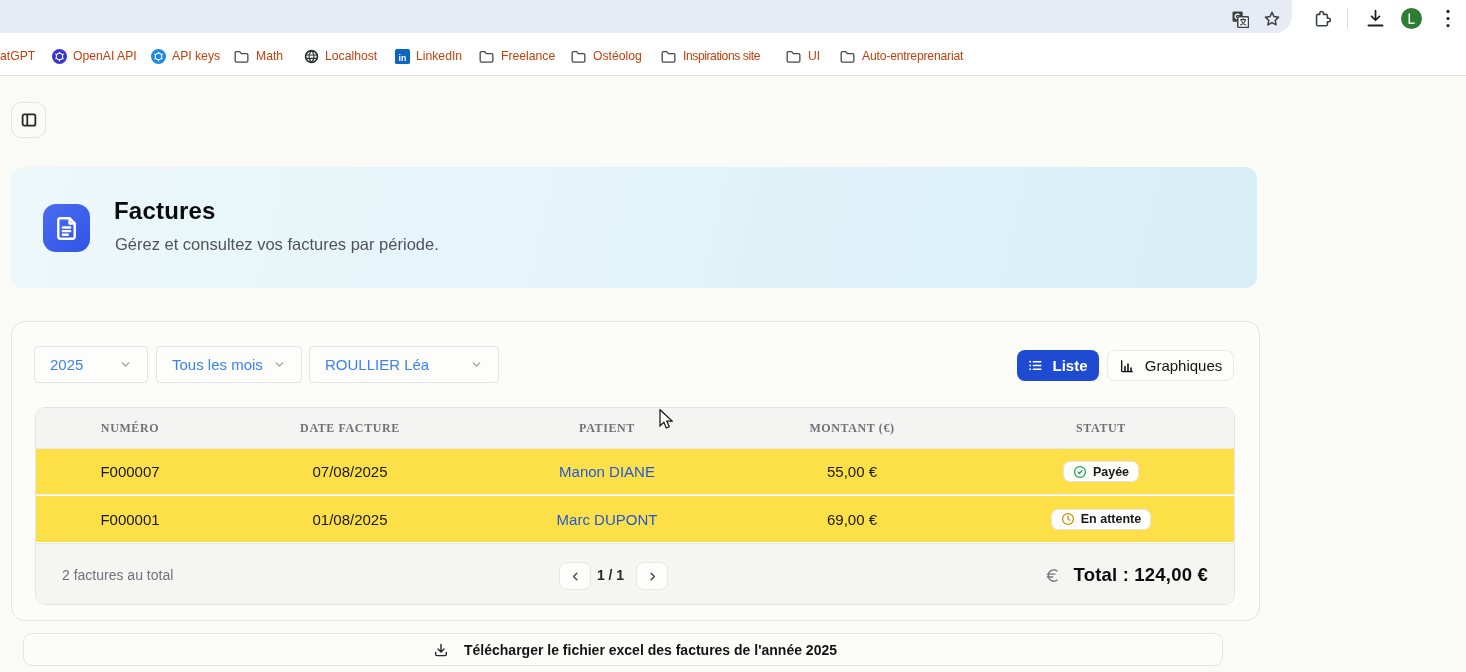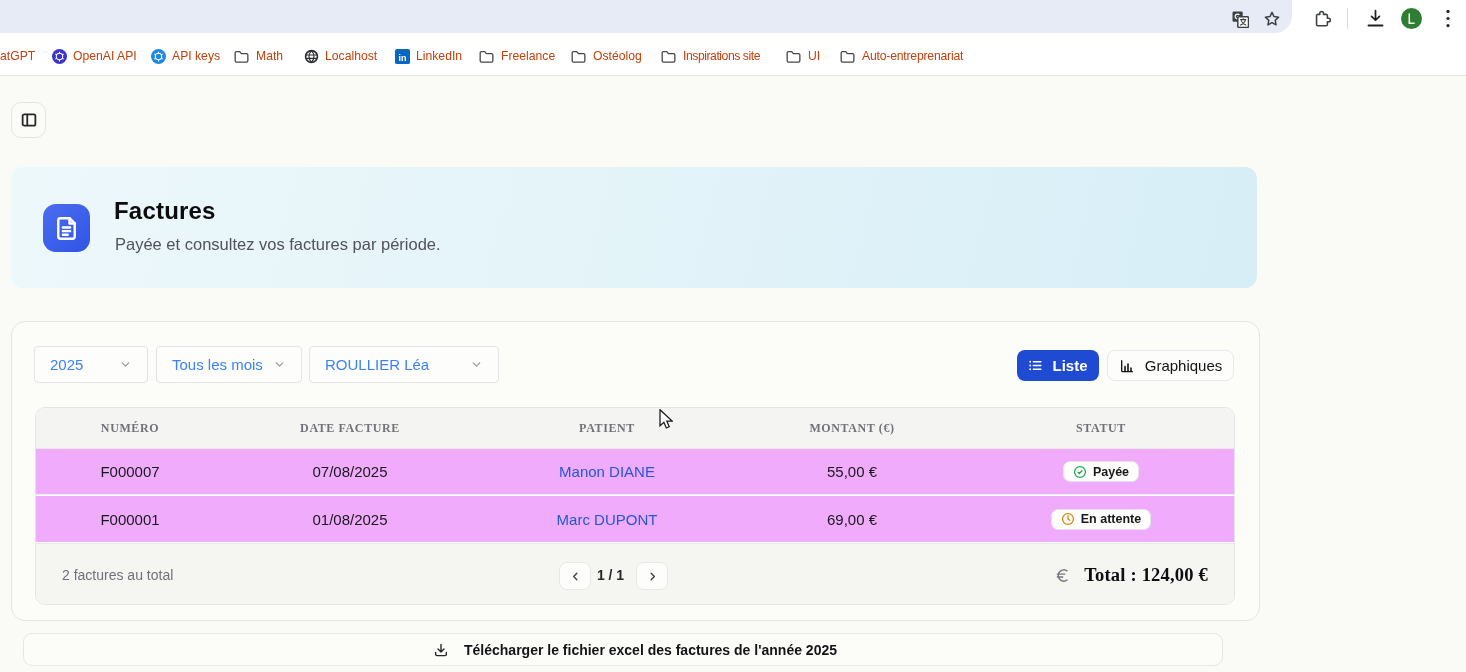--- a/index.html
+++ b/index.html
@@ -31,21 +31,21 @@
 
   .select { position:absolute; top:24px; height:37px; background:#fdfdfb; border:1px solid #e4e4e7; border-radius:4px; font-size:15px; color:#3b82f6; display:flex; align-items:center; }
   .select .chev { position:absolute; }
 
   #btn-liste { left:1005px; top:28px; width:82px; height:31px; background:#1e4bd2; border-radius:8px; color:#fff; display:flex; align-items:center; justify-content:center; gap:9px; font-size:15px; font-weight:700; }
   #btn-graph { left:1095px; top:28px; width:127px; height:31px; background:#fdfdfb; border:1px solid #e8e8ea; border-radius:8px; color:#141417; display:flex; align-items:center; justify-content:center; gap:10px; font-size:15px; font-weight:500; }
 
   #table { left:23px; top:85px; width:1200px; height:198px; border:1px solid #e4e4e7; border-radius:10px; background:#fff; overflow:hidden; }
   #thead { position:absolute; left:0; top:0; width:100%; height:41px; background:#f4f4f2; border-bottom:1px solid #e7e7e5; }
   .th { position:absolute; top:0; height:41px; display:flex; align-items:center; justify-content:center; font-size:12px; font-weight:700; color:#717179; letter-spacing:0.6px;font-family:Liberation Serif, serif; }
-  .row { position:absolute; left:0; width:100%; height:46px; background:#f0abfc; }
+  .row { position:absolute; left:0; width:100%; height:46px; background:#fde047; }
   .cell { position:absolute; top:0; height:100%; display:flex; align-items:center; justify-content:center; font-size:15px; color:#18181b; }
   .link { color:#2458d6; }
   #tfoot { position:absolute; left:0; top:135px; width:100%; height:63px; background:#f5f5f2; border-top:1px solid #e7e7e5; }
 
   .badge { display:inline-flex; align-items:center; gap:6px; background:#fefefc; border:1px solid #e4e4e7; border-radius:7px; font-size:12.5px; font-weight:600; color:#18181b; padding:0 9px; height:21px; }
 
   .pgbtn { position:absolute; top:18px; width:32px; height:28px; background:#fdfdfb; border:1px solid #e7e7e4; border-radius:8px; display:flex; align-items:center; justify-content:center; color:#3f3f46; }
 
   #dlbtn { left:23px; top:557px; width:1200px; height:33px; background:#fcfcf9; border:1px solid #e6e6e3; border-radius:9px; display:flex; align-items:center; justify-content:center; gap:15px; font-size:14px; font-weight:700; color:#141417; padding-left:24px; }
 </style>
@@ -175,21 +175,21 @@
 
   <div class="abs" id="banner">
     <div class="abs" id="banner-ic">
       <svg width="29" height="29" viewBox="0 0 24 24" fill="none" stroke="#fff" stroke-width="2" stroke-linecap="round" stroke-linejoin="round">
         <path d="M14.5 3.5H7a1.8 1.8 0 0 0-1.8 1.8v13.4A1.8 1.8 0 0 0 7 20.5h10a1.8 1.8 0 0 0 1.8-1.8V7.8z"></path>
         <path d="M14.5 3.5V7.8h4.3"></path>
         <path d="M9 11.2h6 M9 14.2h6 M9 17.2h4"></path>
       </svg>
     </div>
     <h1>Factures</h1>
-    <p>Payée et consultez vos factures par période.</p>
+    <p>Gérez et consultez vos factures par période.</p>
   </div>
 
   <div class="abs" id="card">
     <div class="select" style="left:22px;width:114px;">
       <span style="margin-left:15px;">2025</span>
       <svg class="chev" style="right:15px" width="13" height="13" viewBox="0 0 24 24" fill="none" stroke="#9a9aa2" stroke-width="2.4" stroke-linecap="round" stroke-linejoin="round">
           <path d="M6 9l6 6 6-6"></path>
         </svg>
     </div>
     <div class="select" style="left:144px;width:146px;">
@@ -264,21 +264,21 @@
           <svg width="13" height="13" viewBox="0 0 24 24" fill="none" stroke="#3f3f46" stroke-width="2.4" stroke-linecap="round" stroke-linejoin="round">
               <path d="M14.5 6l-6 6 6 6"></path>
             </svg>
         </div>
         <div class="abs" style="left:548px;top:0;width:53px;height:100%;display:flex;align-items:center;justify-content:center;font-size:14px;font-weight:600;color:#27272a;">1 / 1</div>
         <div class="pgbtn" style="left:600px;">
           <svg width="13" height="13" viewBox="0 0 24 24" fill="none" stroke="#3f3f46" stroke-width="2.4" stroke-linecap="round" stroke-linejoin="round">
               <path d="M9.5 6l6 6-6 6"></path>
             </svg>
         </div>
-        <div class="abs" style="right:26px;top:0;height:100%;display:flex;align-items:center;gap:13px;font-family:Liberation Serif, serif;">
+        <div class="abs" style="right:26px;top:0;height:100%;display:flex;align-items:center;gap:13px;">
           <svg width="17" height="17" viewBox="0 0 24 24" fill="none" stroke="#76767f" stroke-width="2">
               <path d="M4 10h12 M4 14h9 M19 6a7.7 7.7 0 0 0-5.2-2A7.9 7.9 0 0 0 6 12c0 4.4 3.5 8 7.8 8 2 0 3.8-.8 5.2-2"></path>
             </svg>
           <span style="font-size:18.5px;font-weight:700;color:#0d0d10;letter-spacing:0.2px;">Total&nbsp;: 124,00 €</span>
         </div>
       </div>
     </div>
   </div>
 
   <div class="abs" id="dlbtn">

